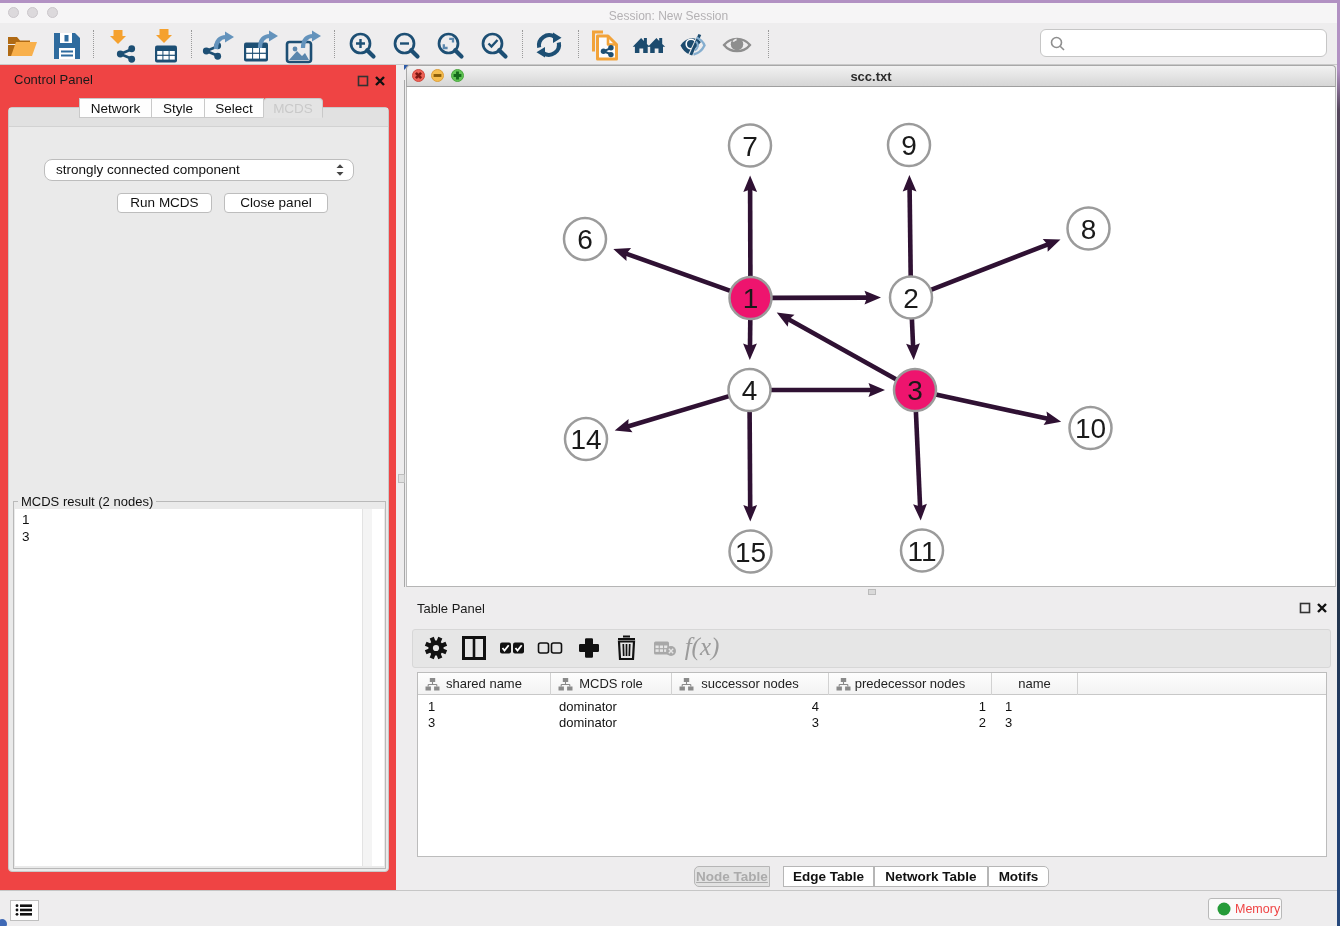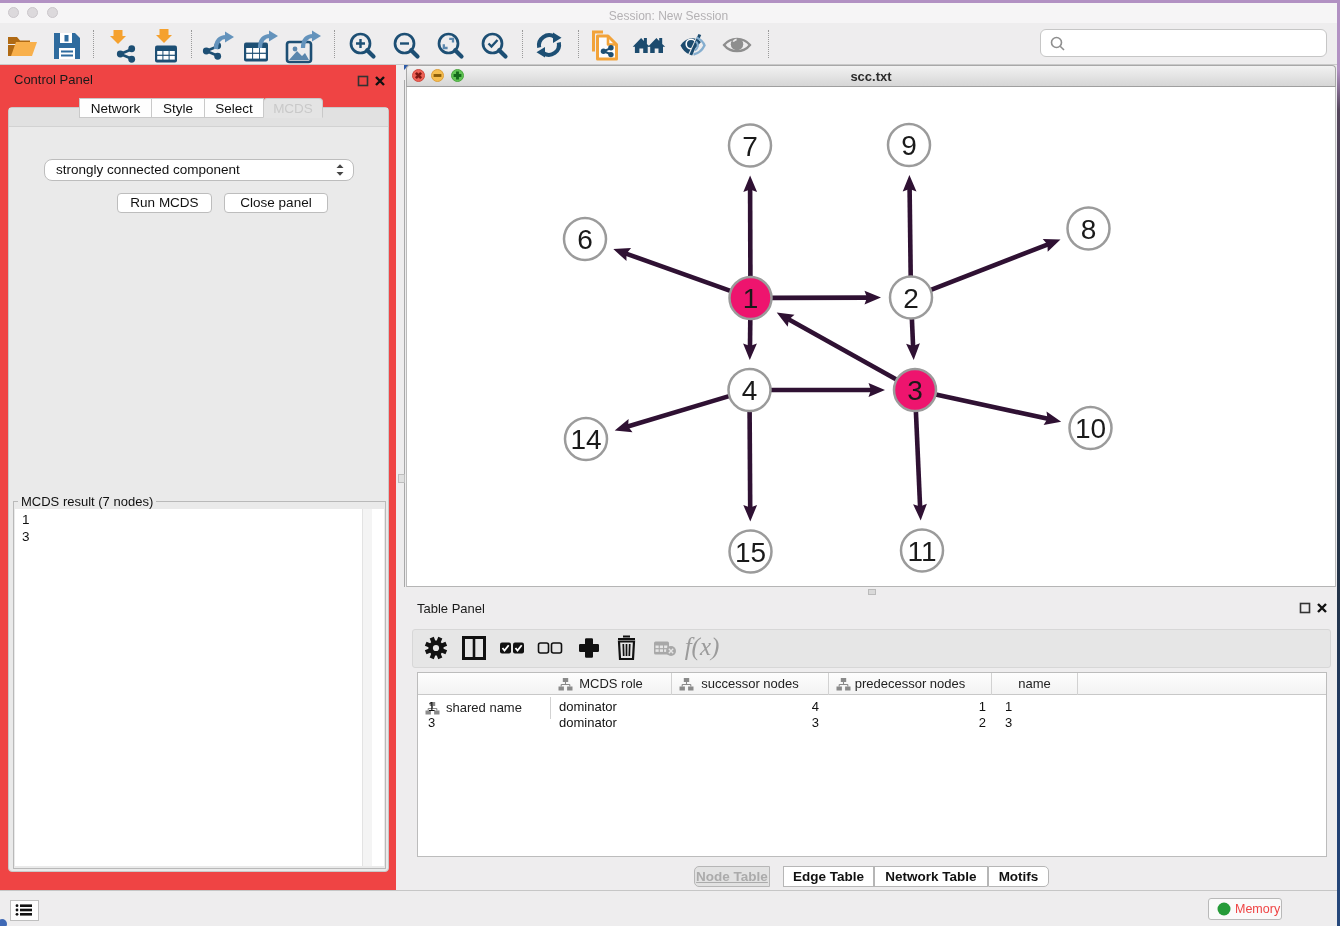--- a/index.html
+++ b/index.html
@@ -222,21 +222,21 @@
   <div class="tab" style="left:263px; width:60px; background:#e4e4e4; color:#c9c9c9; border-radius:4px 4px 0 0; border-bottom:1px solid #e4e4e4;">MCDS</div>
   <div id="combo" class="abs">strongly connected component
     <svg width="10" height="14" style="position:absolute; right:8px; top:3px;" viewBox="0 0 10 14">
       <path d="M1.5 5 L5 1.2 L8.5 5Z" fill="#444"></path>
         <path d="M1.5 9 L5 12.8 L8.5 9Z" fill="#444"></path>
     </svg>
   </div>
   <div class="btn" style="left:95px; width:95px;">Run MCDS</div>
   <div class="btn" style="left:202px; width:104px;">Close panel</div>
   <div id="grpBox" class="abs"></div>
-  <div id="grpLabel" class="abs">MCDS result (7 nodes)</div>
+  <div id="grpLabel" class="abs">MCDS result (2 nodes)</div>
   <div id="grpWhite" class="abs">1<br>3</div>
   <div id="grpScroll" class="abs"></div>
 </div>
 
 <div class="abs" style="left:404px; top:80px; width:1px; height:507px; background:#a8a8a8;"></div>
 <div id="splitGrip" class="abs"></div>
 
 <div id="netwin" class="abs">
   <svg class="abs" style="left:-2px; top:0;" width="5" height="5" viewBox="0 0 5 5">
       <path d="M0,0 L5,0 L0,5 Z" fill="#2d5ba8"></path>
@@ -353,21 +353,21 @@
           <rect x="-4.2" y="1.3" width="3.2" height="2.6" fill="#e6e6e6"></rect>
           <rect x="0.1" y="1.3" width="3.2" height="2.6" fill="#e6e6e6"></rect>
 <circle cx="7" cy="3" r="5" fill="#777"></circle>
 <path d="M4.8,0.8 L9.2,5.2 M9.2,0.8 L4.8,5.2" stroke="#e6e6e6" stroke-width="1.4"></path>
 </g>
 <text x="289" y="25" text-anchor="middle" font-family="Liberation Serif, serif" font-style="italic" font-size="25" fill="#9b9b9b">f(x)</text>
 </svg>
     </div>
   <div id="tbl" class="abs">
     <div id="tblHead" class="abs"></div>
-    <div class="hcol" style="left:0; width:133px;margin-top:24px;"><svg width="15" height="13" viewBox="0 0 15 13" style="position:absolute;left:7px;top:5px;">
+    <div class="hcol" style="left:0; width:133px;"><svg width="15" height="13" viewBox="0 0 15 13" style="position:absolute;left:7px;top:5px;">
           <g fill="#8a8a8a">
             <rect x="4.8" y="0" width="5.4" height="4"></rect>
             <rect x="0.5" y="8.5" width="5.4" height="4"></rect>
             <rect x="9.1" y="8.5" width="5.4" height="4"></rect>
             <path d="M7.5,4 L7.5,6.5 M3.2,6.5 L11.8,6.5 M3.2,6.5 L3.2,8.5 M11.8,6.5 L11.8,8.5" stroke="#8a8a8a" stroke-width="1.1" fill="none"></path>
           </g>
         </svg>shared name</div>
     <div class="hcol" style="left:133px; width:121px;"><svg width="15" height="13" viewBox="0 0 15 13" style="position:absolute;left:7px;top:5px;">
           <g fill="#8a8a8a">
             <rect x="4.8" y="0" width="5.4" height="4"></rect>

